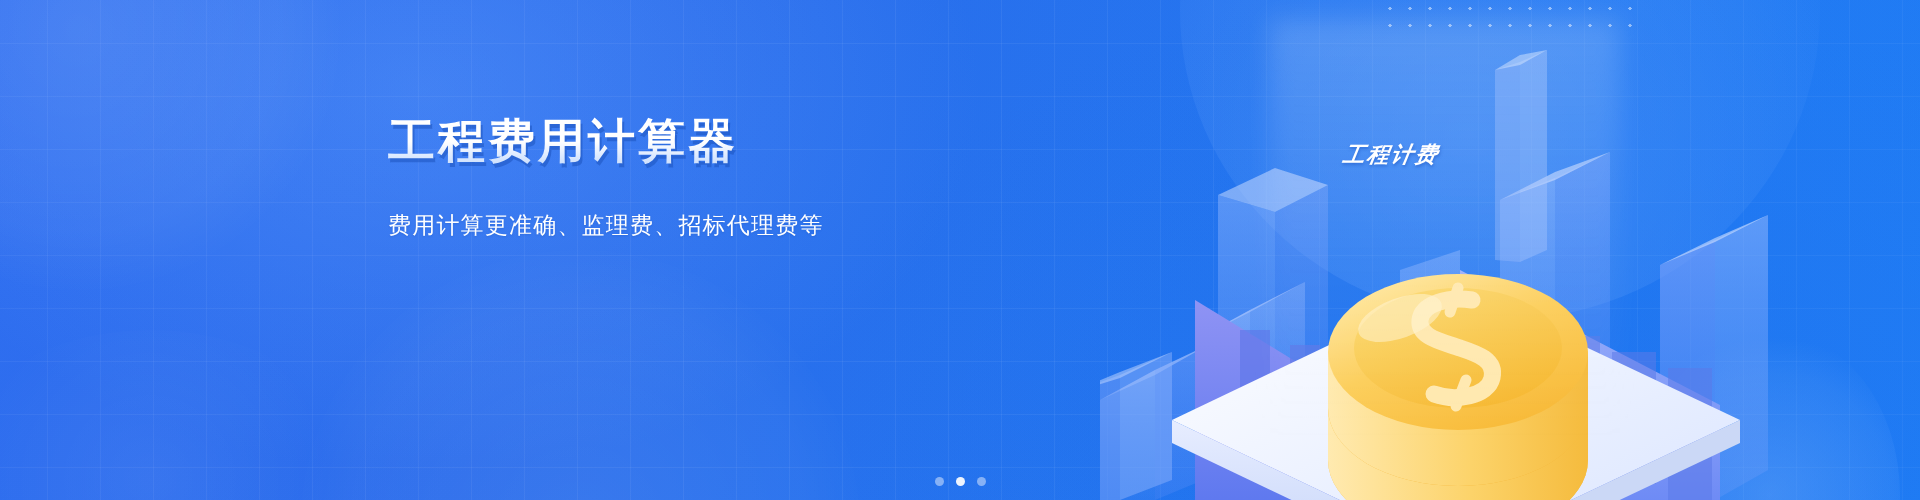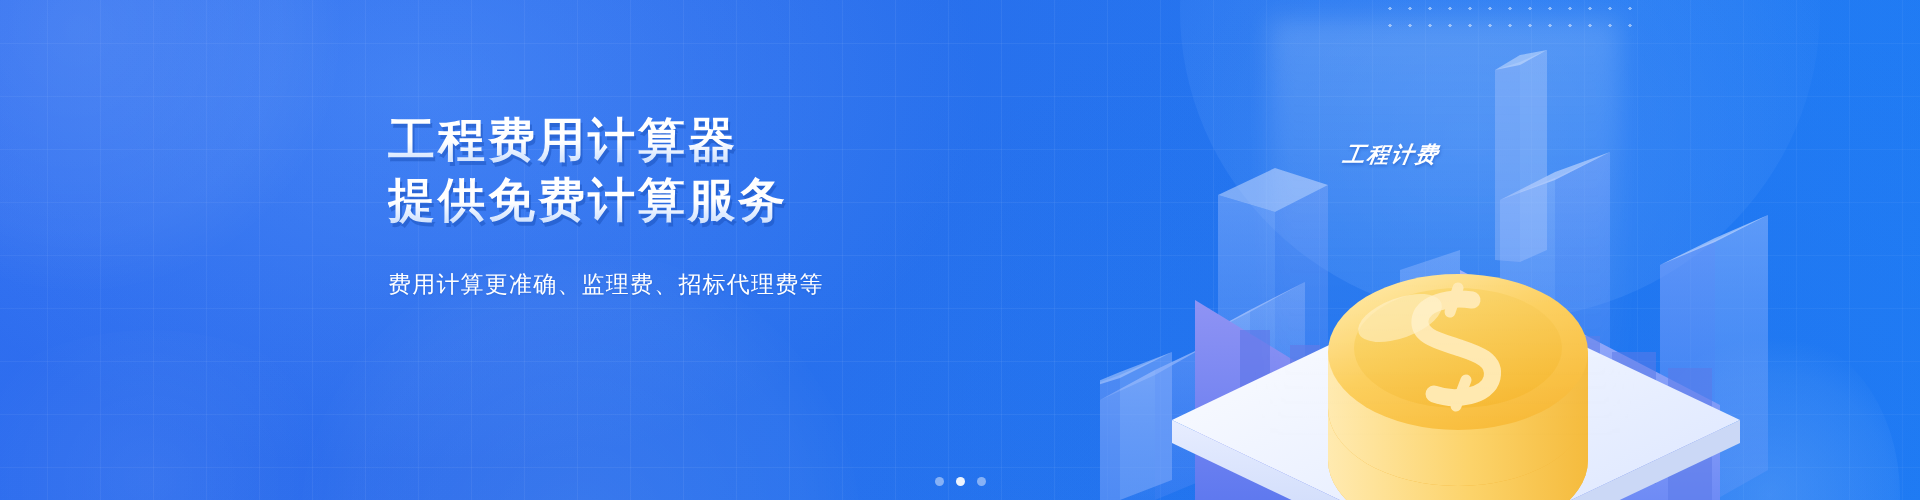--- a/index.html
+++ b/index.html
@@ -46,21 +46,21 @@
 
   
   .dot-matrix{
     position:absolute; left:1380px; top:0px; width:260px; height:34px;
     background-image:radial-gradient(rgba(255,255,255,.55) 1.6px, transparent 1.7px);
     background-size:20px 17px;
     opacity:.85;
   }
 
   
-  .copy{ position:absolute; left:388px; top:112px; width:600px;font-family:Liberation Serif, serif; }
+  .copy{ position:absolute; left:388px; top:112px; width:600px; }
 
   .headline{
     font-size:47px; line-height:57px; font-weight:800; letter-spacing:3px;
     background:linear-gradient(180deg,#ffffff 0%,#ffffff 52%,#dbe9ff 78%,#c3d9fb 100%);
     -webkit-background-clip:text; background-clip:text; color:transparent;
     filter:drop-shadow(2px 4px 0 rgba(22,76,180,.45));
     white-space:nowrap;
   }
   .headline + .headline{ margin-top:3px; }
 
@@ -108,21 +108,20 @@
   <div class="blob blob-a"></div>
   <div class="blob blob-e"></div>
   <div class="blob blob-b"></div>
   <div class="blob blob-c"></div>
   <div class="blob blob-d"></div>
 
   <div class="dot-matrix"></div>
 
   <div class="copy">
     <div class="headline">工程费用计算器</div>
-    <div class="headline">提供免费计算服务</div>
     <div class="desc">
       <div class="desc-line">费用计算更准确、监理费、招标代理费等</div>
     </div>
   </div>
 
   <div class="art">
 
     <div class="glow-col"></div>
 
     <svg width="820" height="500" viewBox="0 0 820 500">

